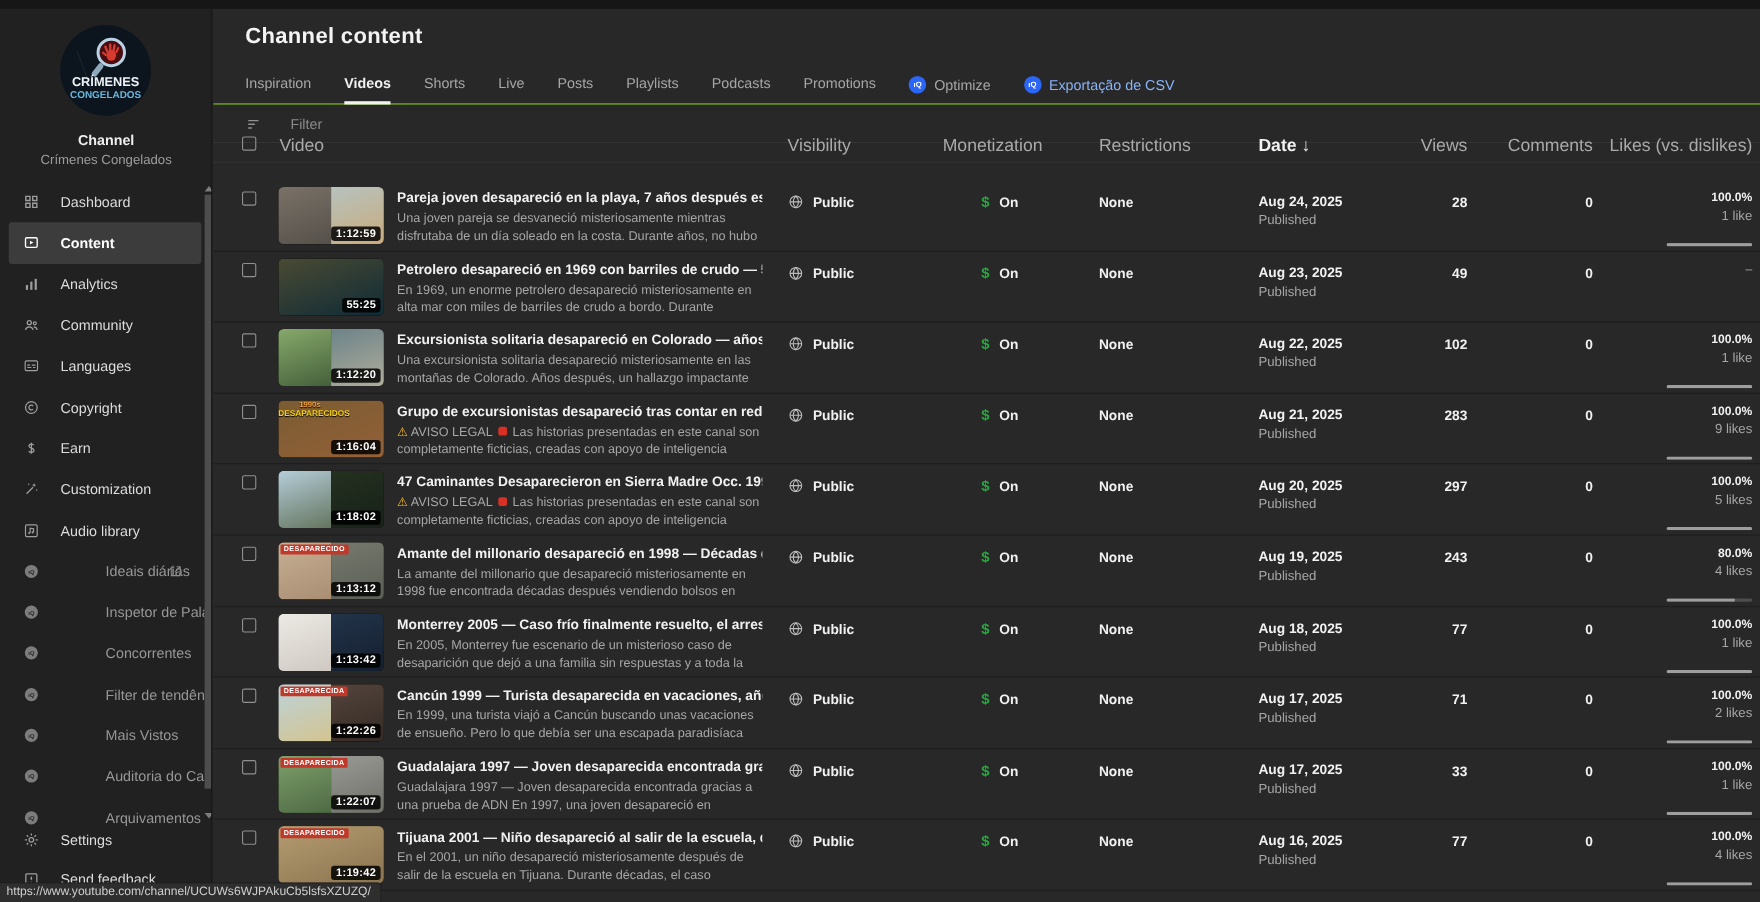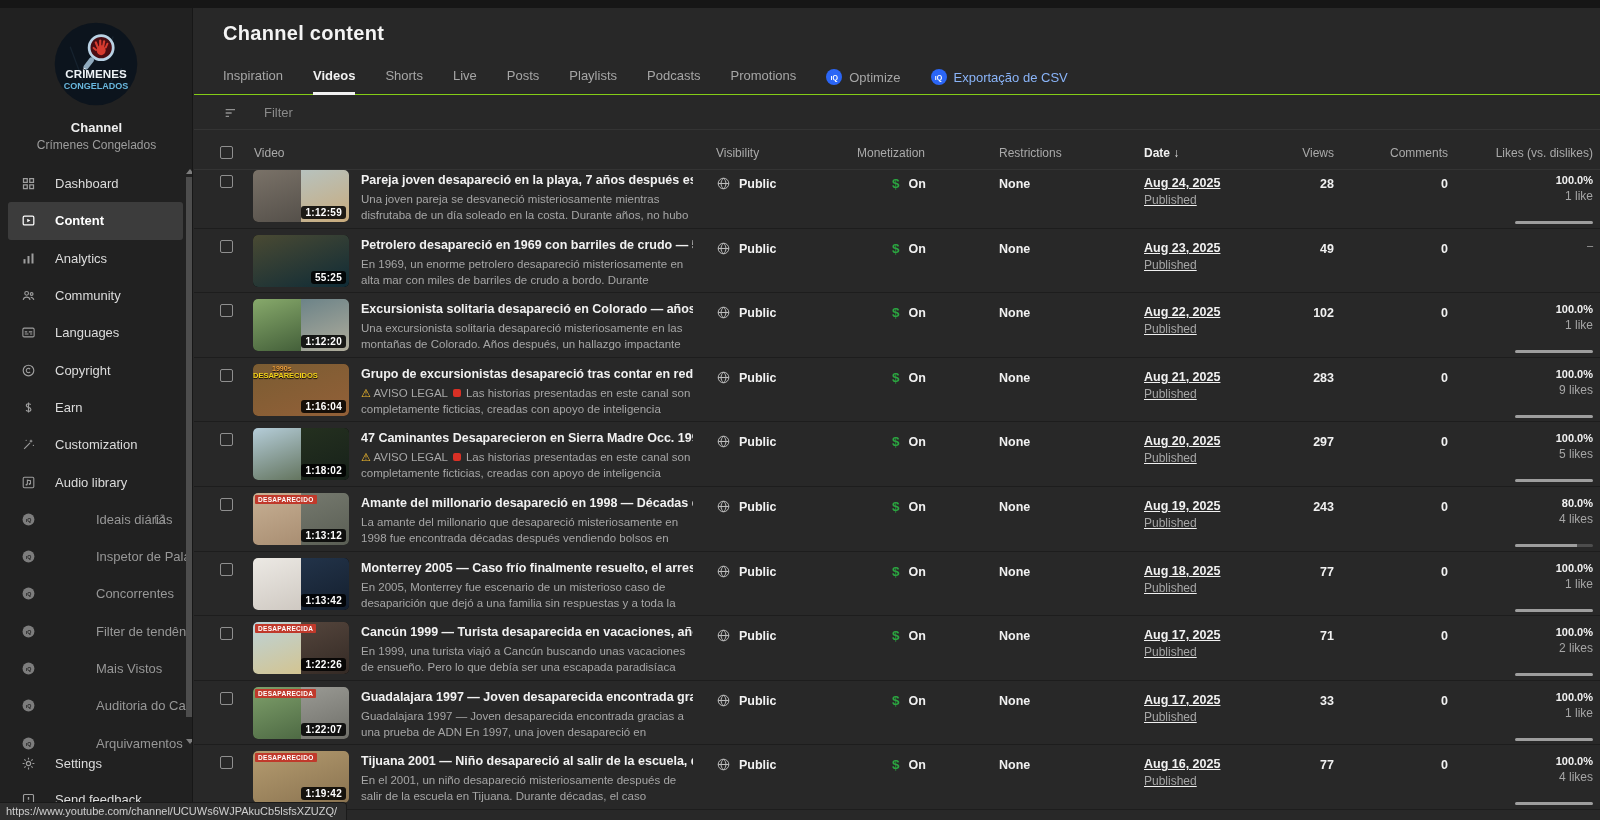--- a/index.html
+++ b/index.html
@@ -39,22 +39,22 @@
   .tab{font-size:13px;color:#a6a6a6;padding-bottom:11px;cursor:pointer;white-space:nowrap;}
   .tab.active{color:#f1f1f1;font-weight:bold;border-bottom:3px solid #f1f1f1;margin-bottom:-1px;padding-bottom:9px;}
   .exttab{display:flex;align-items:center;gap:7px;font-size:13px;color:#a6a6a6;padding-bottom:9px;cursor:pointer;white-space:nowrap;}
   .exttab.blue{color:#8ab4f8;}
   .extic{width:16px;height:16px;border-radius:50%;background:#2b66f6;color:#fff;font-size:7px;font-weight:bold;
          display:inline-flex;align-items:center;justify-content:center;flex:none;}
   .filterbar{position:absolute;left:0;top:88px;width:100%;height:34px;border-bottom:1px solid #343434;}
   .filterbar .fic{position:absolute;left:29px;top:9px;width:16px;height:16px;color:#909090;}
   .filterbar .ftxt{position:absolute;left:70px;top:9px;font-size:13px;color:#8a8a8a;}
 
-  .thead{position:absolute;left:0;top:128px;width:100%;height:34px;border-bottom:1px solid #343434;
-         font-size:12px;color:#aaa;text-decoration:underline;}
+  .thead{position:absolute;left:0;top:106px;width:100%;height:34px;border-bottom:1px solid #343434;
+         font-size:16px;color:#aaa;text-decoration:underline;}
   .thead .hc{position:absolute;top:10px;white-space:nowrap;}
   .cbx{display:inline-block;width:13px;height:13px;border:1.5px solid #8f8f8f;border-radius:2px;background:transparent;}
   .h-video{left:60px;}.h-vis{left:522px;}.h-mon{left:663px;}.h-res{left:805px;}
   .h-date{left:950px;color:#f1f1f1;font-weight:bold;}
   .h-views{left:1050px;width:90px;text-align:right;}
   .h-com{left:1164px;width:90px;text-align:right;}
   .h-likes{left:1239px;width:160px;text-align:right;}
   .sortarrow{font-weight:normal;color:#dcdcdc;}
 
   .rows{position:absolute;left:0;top:156px;width:100%;height:656px;overflow:hidden;}
@@ -75,21 +75,21 @@
   .vtitle{font-size:12.5px;font-weight:bold;color:#f1f1f1;white-space:nowrap;overflow:hidden;cursor:pointer;}
   .vdesc{margin-top:4px;font-size:11.5px;line-height:16px;color:#a6a6a6;max-height:33px;overflow:hidden;}
   .warn-ic{color:#fbc02d;font-size:11px;}
   .siren-ic{display:inline-block;width:8px;height:8px;background:#d93025;border-radius:2px;margin:0 2px;}
   .cell{position:absolute;font-size:12.5px;color:#f1f1f1;white-space:nowrap;}
   .c-vis{left:522px;top:12px;font-weight:bold;}
   .gicon{display:inline-block;width:15px;height:15px;vertical-align:-3px;margin-right:8px;color:#bdbdbd;}
   .c-mon{left:698px;top:12px;font-weight:bold;}
   .dollar{color:#2ba640;font-weight:bold;font-size:13.5px;margin-right:9px;}
   .c-res{left:805px;top:13px;font-weight:bold;}
-  .c-date{left:950px;top:12px;text-decoration:underline;}
+  .c-date{left:950px;top:12px;}
   .date-t{font-weight:bold;}
   .date-s{margin-top:3px;font-size:12px;color:#a6a6a6;font-weight:normal;}
   .c-views{left:1050px;top:13px;width:90px;text-align:right;font-weight:bold;}
   .c-com{left:1164px;top:13px;width:90px;text-align:right;font-weight:bold;}
   .c-likes{left:1239px;top:10px;width:160px;text-align:right;}
   .pct{font-size:11px;font-weight:bold;}
   .pct.dash{color:#a6a6a6;font-weight:normal;}
   .lcount{margin-top:3px;font-size:12px;color:#a6a6a6;}
   .lbar{position:absolute;right:0;top:47px;width:78px;height:3px;background:#4d4d4d;border-radius:2px;overflow:hidden;}
   .lfill{height:100%;background:#9e9e9e;}

